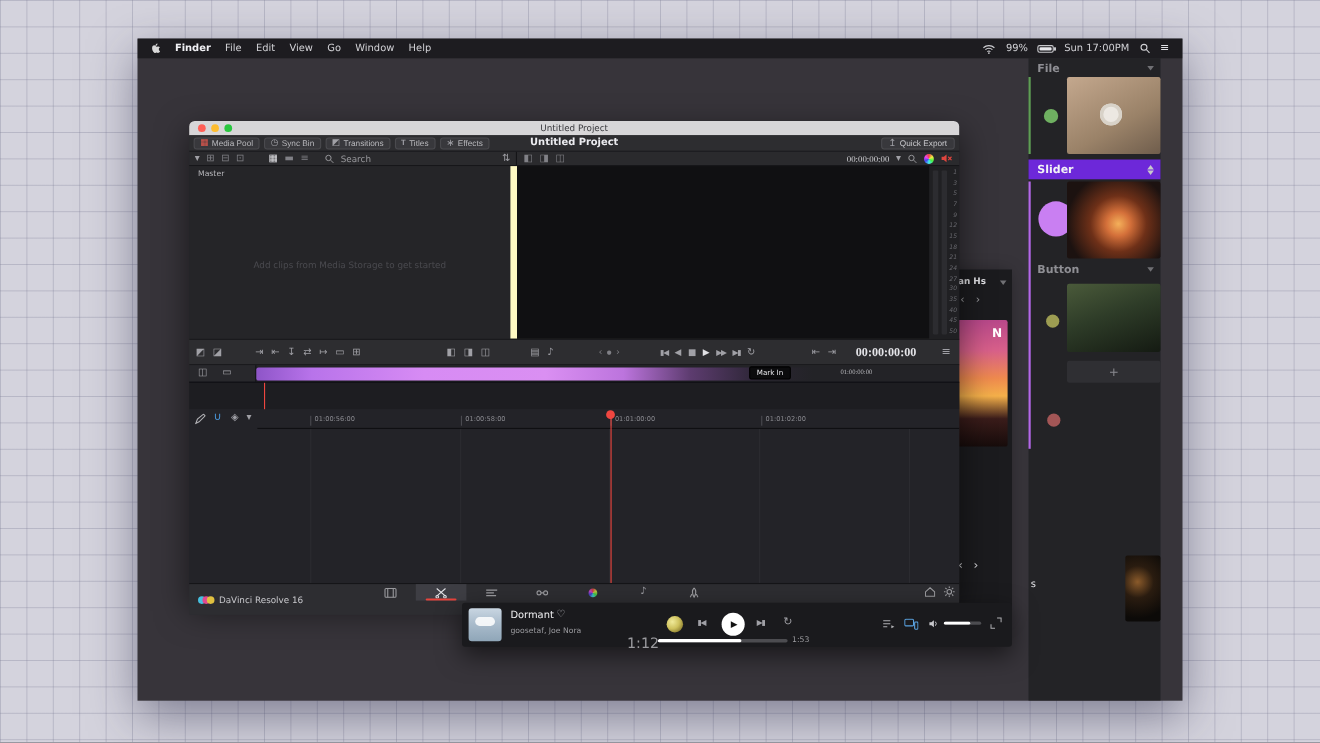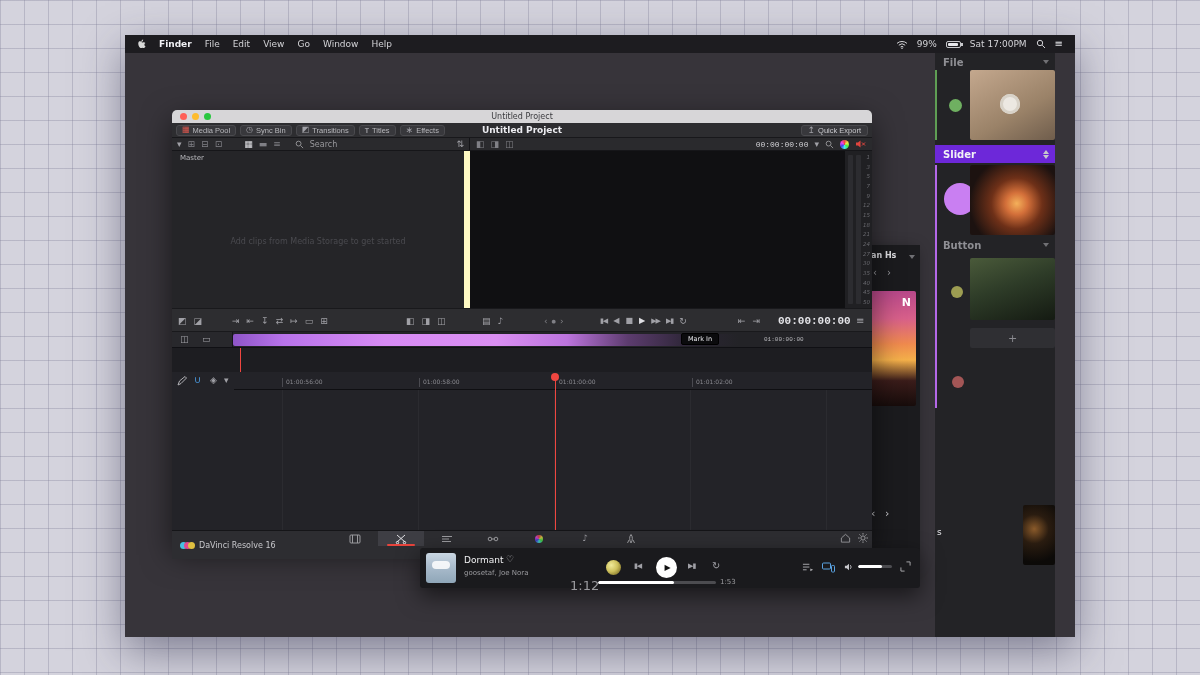--- a/index.html
+++ b/index.html
@@ -40,21 +40,21 @@
 .r-title{position:absolute;left:0;top:2px;width:100%;text-align:center;font-size:8px;color:#3a3a3e}
 .r-toolbar{left:0;top:13px;width:100%;height:15px;background:#2d2d30;border-bottom:1px solid #18181b;display:flex;align-items:center;padding:0 4px;gap:4px}
 .r-tab{display:inline-flex;align-items:center;gap:3px;height:11px;padding:0 5px;background:#38383c;border:1px solid #4a4a4e;border-radius:3px;font-size:7.5px;color:#b8b8bc}
 .r-proj{position:absolute;left:0;width:100%;text-align:center;font-size:9px;font-weight:bold;color:#ececf0;pointer-events:none}
 .r-export{margin-left:auto;display:inline-flex;align-items:center;gap:3px;height:11px;padding:0 6px;background:#38383c;border:1px solid #4a4a4e;border-radius:3px;font-size:7.5px;color:#c8c8cc}
 .r-sub{left:0;top:28px;width:100%;height:13px;background:#2a2a2d;border-bottom:1px solid #161619;display:flex}
 .r-subL{width:298px;border-right:1px solid #141417;display:flex;align-items:center;gap:6px;padding:0 5px;font-size:8px;color:#98989c}
 .r-subR{flex:1;display:flex;align-items:center;gap:6px;padding:0 6px;font-size:8px;color:#98989c}
 .ic{line-height:1;color:#a0a0a6;font-size:9px}
 .ic.dim{color:#808086}.ic.lit{color:#e0e0e4}.ic.red{color:#e0584e}
-.mono{font-family:Liberation Mono, monospace}
+.mono{font-family:Liberation Serif, serif}
 .pool{left:0;top:41px;width:298px;height:157px;background:#252528;border-right:6px solid #fef9c3}
 .viewer{left:298px;top:41px;width:375px;height:157px;background:#101012}
 .meters{left:673px;top:41px;width:27px;height:157px;background:#202023;display:flex}
 .mbar{width:5px;margin:4px 0 4px 3px;background:#2c2c30;border-radius:1px}
 .mticks{flex:1;display:flex;flex-direction:column;justify-content:space-between;padding:3px 2px 3px 0;font-size:5.5px;color:#68686e;text-align:right}
 .cuttb{left:0;top:198px;width:100%;height:24px;background:#2d2d30;border-top:1px solid #19191c;border-bottom:1px solid #19191c}
 .g{position:absolute;display:flex;align-items:center;gap:7px;top:0;height:24px}
 .comp{letter-spacing:-1px;font-size:7px}
 .uptl{left:0;top:222px;width:100%;height:40px;background:#232327}
 .uptl-col{position:absolute;left:0;top:0;width:61px;height:40px;background:#28282c;border-right:1px solid #141418}
@@ -107,21 +107,21 @@
             <svg width="12" height="9" viewBox="0 0 12 9">
               <path d="M1 3.4a7.4 7.4 0 0 1 10 0M2.8 5.2a4.7 4.7 0 0 1 6.4 0M4.6 7a2.1 2.1 0 0 1 2.8 0" stroke="#d0d0d4" stroke-width="1" fill="none"></path>
               <circle cx="6" cy="8.2" r=".8" fill="#d0d0d4"></circle>
             </svg>
           </span>
         <span>99%</span>
         <span class="battery">
             <i></i>
             <u></u>
           </span>
-        <span>Sat 17:00PM</span>
+        <span>Sun 17:00PM</span>
         <span>
             <svg width="10" height="10" viewBox="0 0 10 10">
               <circle cx="4" cy="4" r="2.7" stroke="#d0d0d4" fill="none"></circle>
               <path d="M6.2 6.2 9 9" stroke="#d0d0d4"></path>
             </svg>
           </span>
         <span class="ic lit" style="font-size:10px">≡</span>
       </span>
     </div>
 

